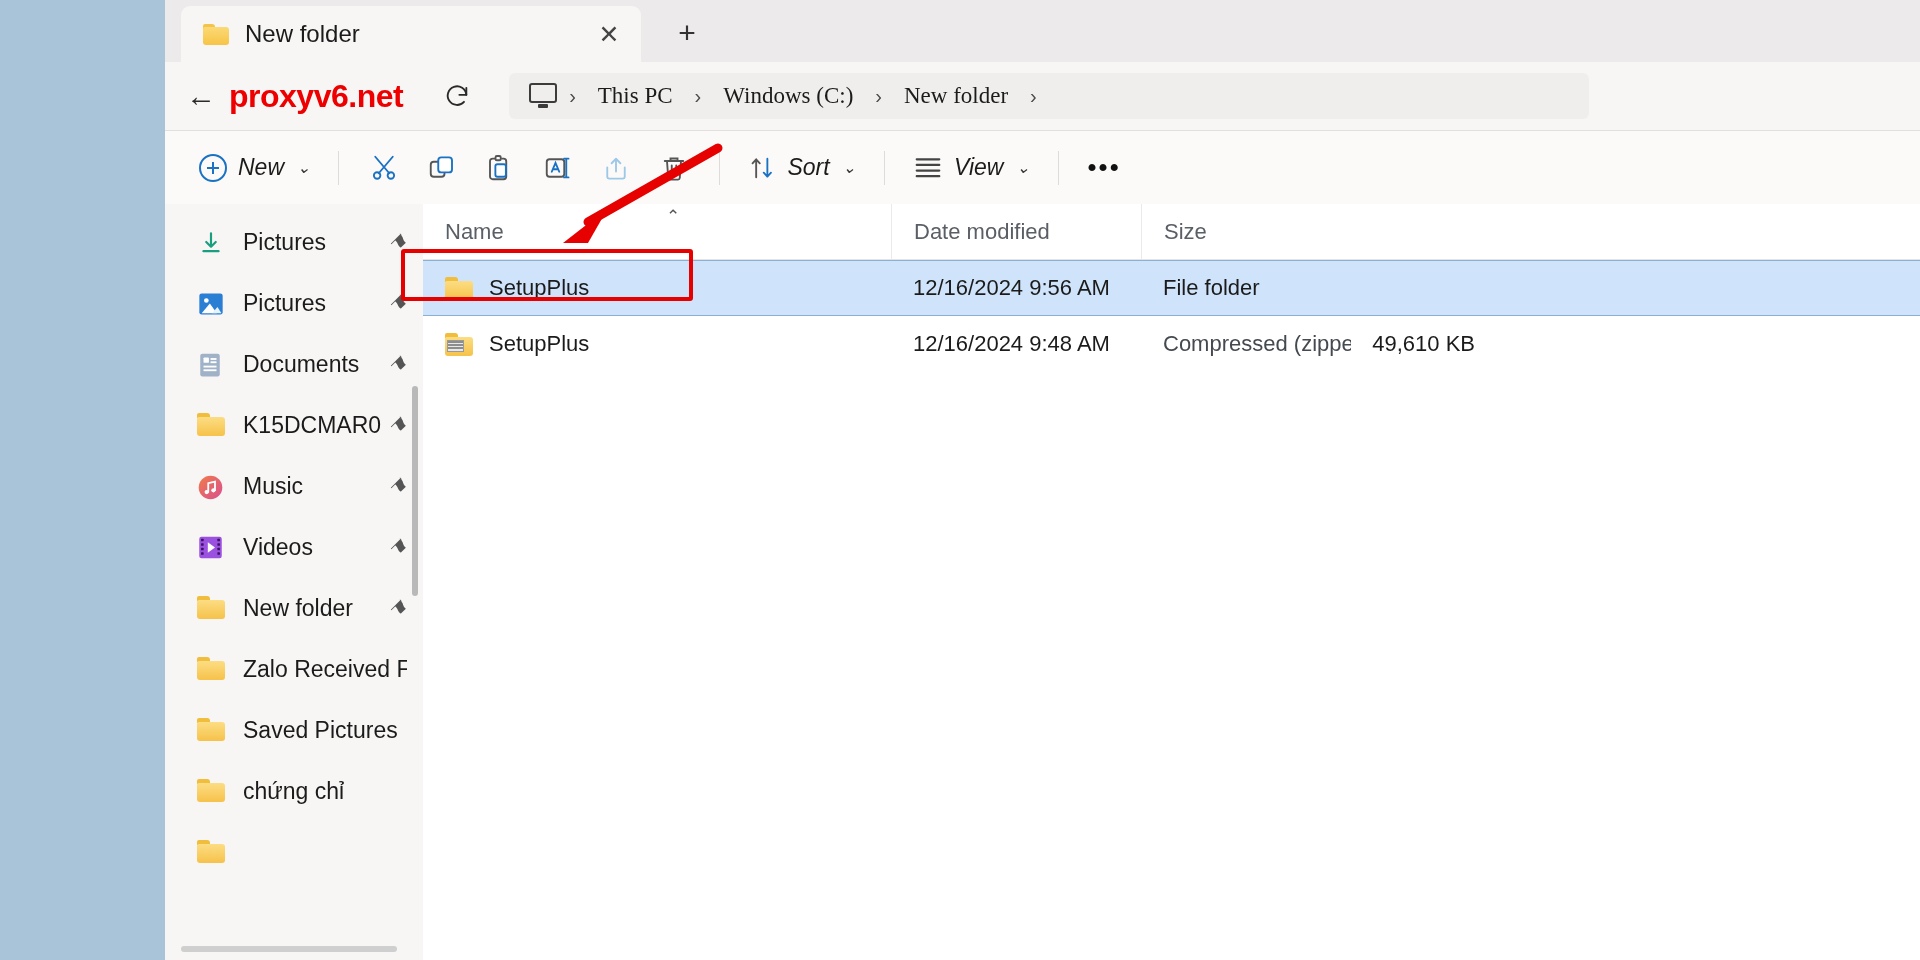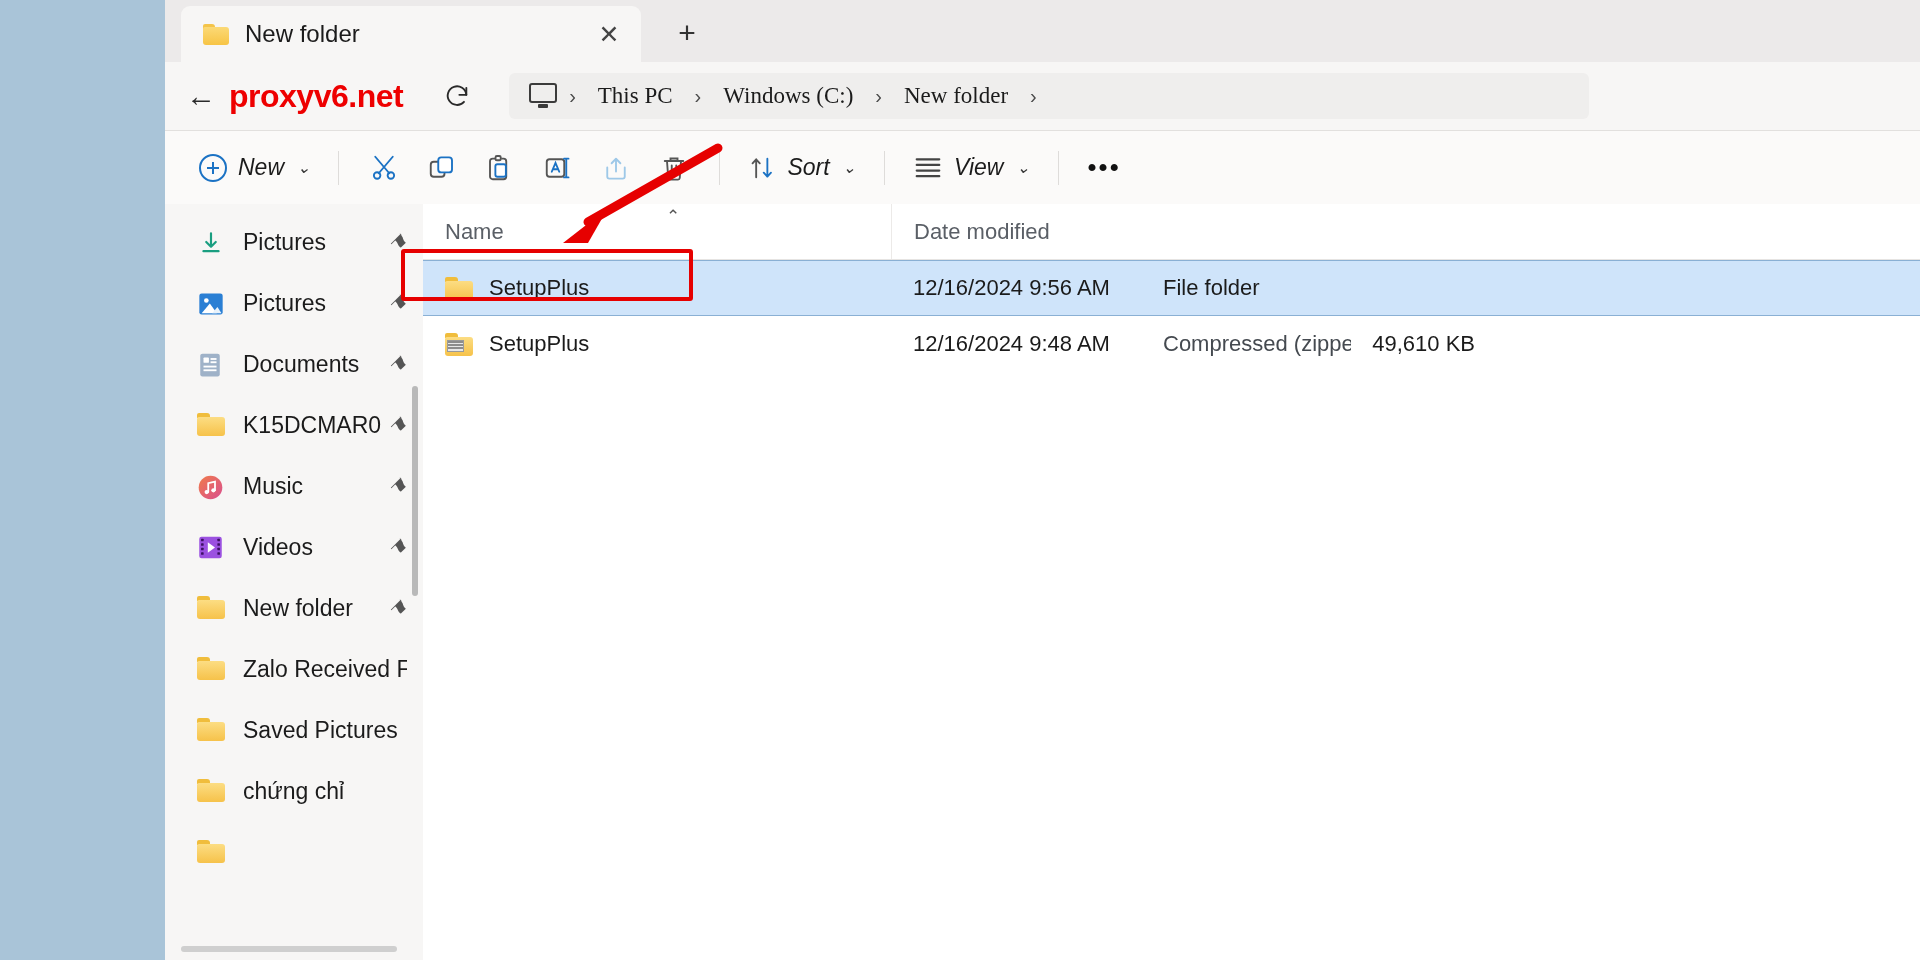--- a/index.html
+++ b/index.html
@@ -492,20 +492,21 @@
       <div class="sb-scroll"></div>
       <div class="sb-scroll-bottom"></div>
     </div>
 
     <div class="content">
 
       <div class="col-header">
         <span class="sortcaret">⌃</span>
         <div class="colh" style="width:468px">Name</div>
         <div class="colh" style="width:250px">Date modified</div>
+        <div class="colh" style="width:150px">Size</div>
       </div>
 
       <div class="row selected">
         <div class="cell name-cell" style="width:468px">
           <span class="folder-ic">
               <span class="tabb"></span>
               <span class="bodyy"></span>
             </span>
           <span>SetupPlus</span>
         </div>

